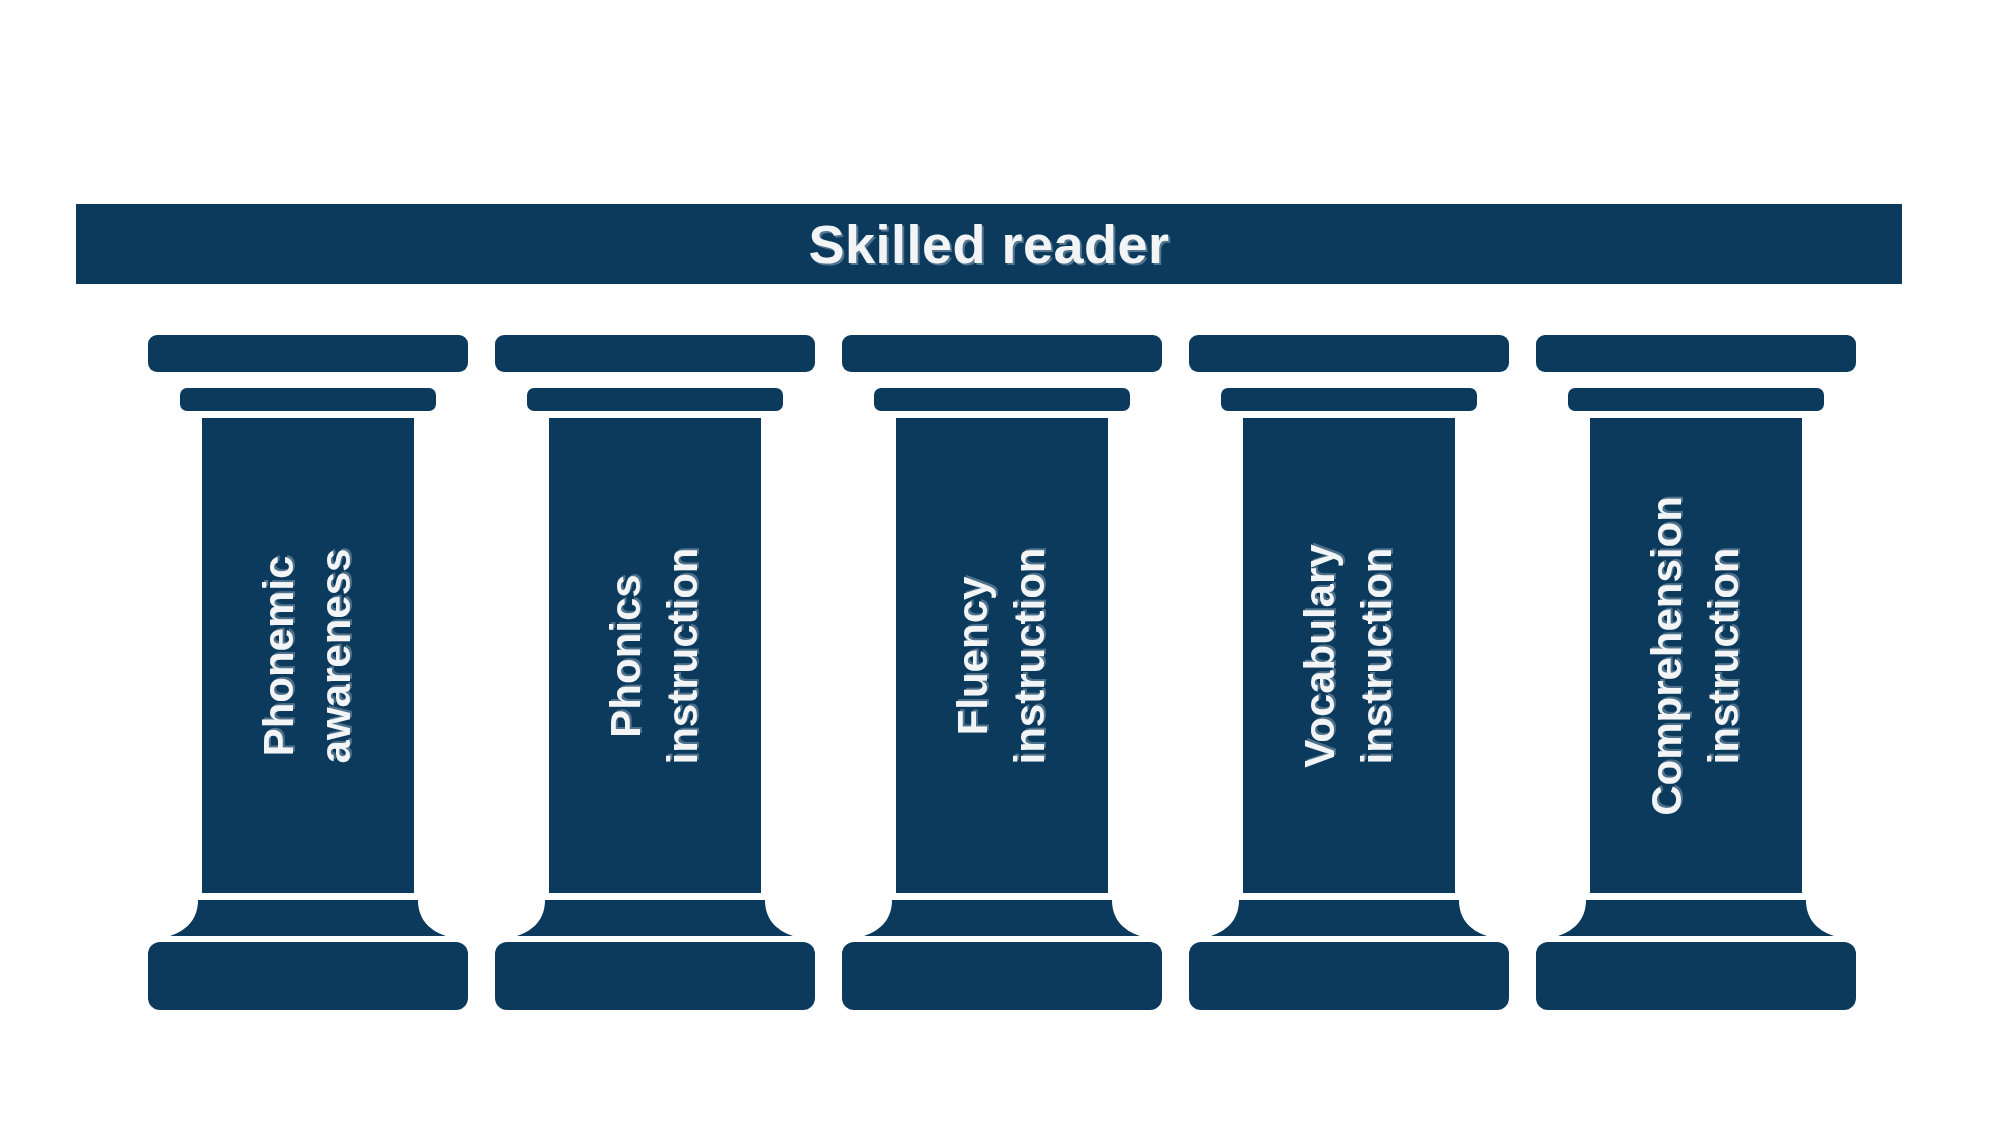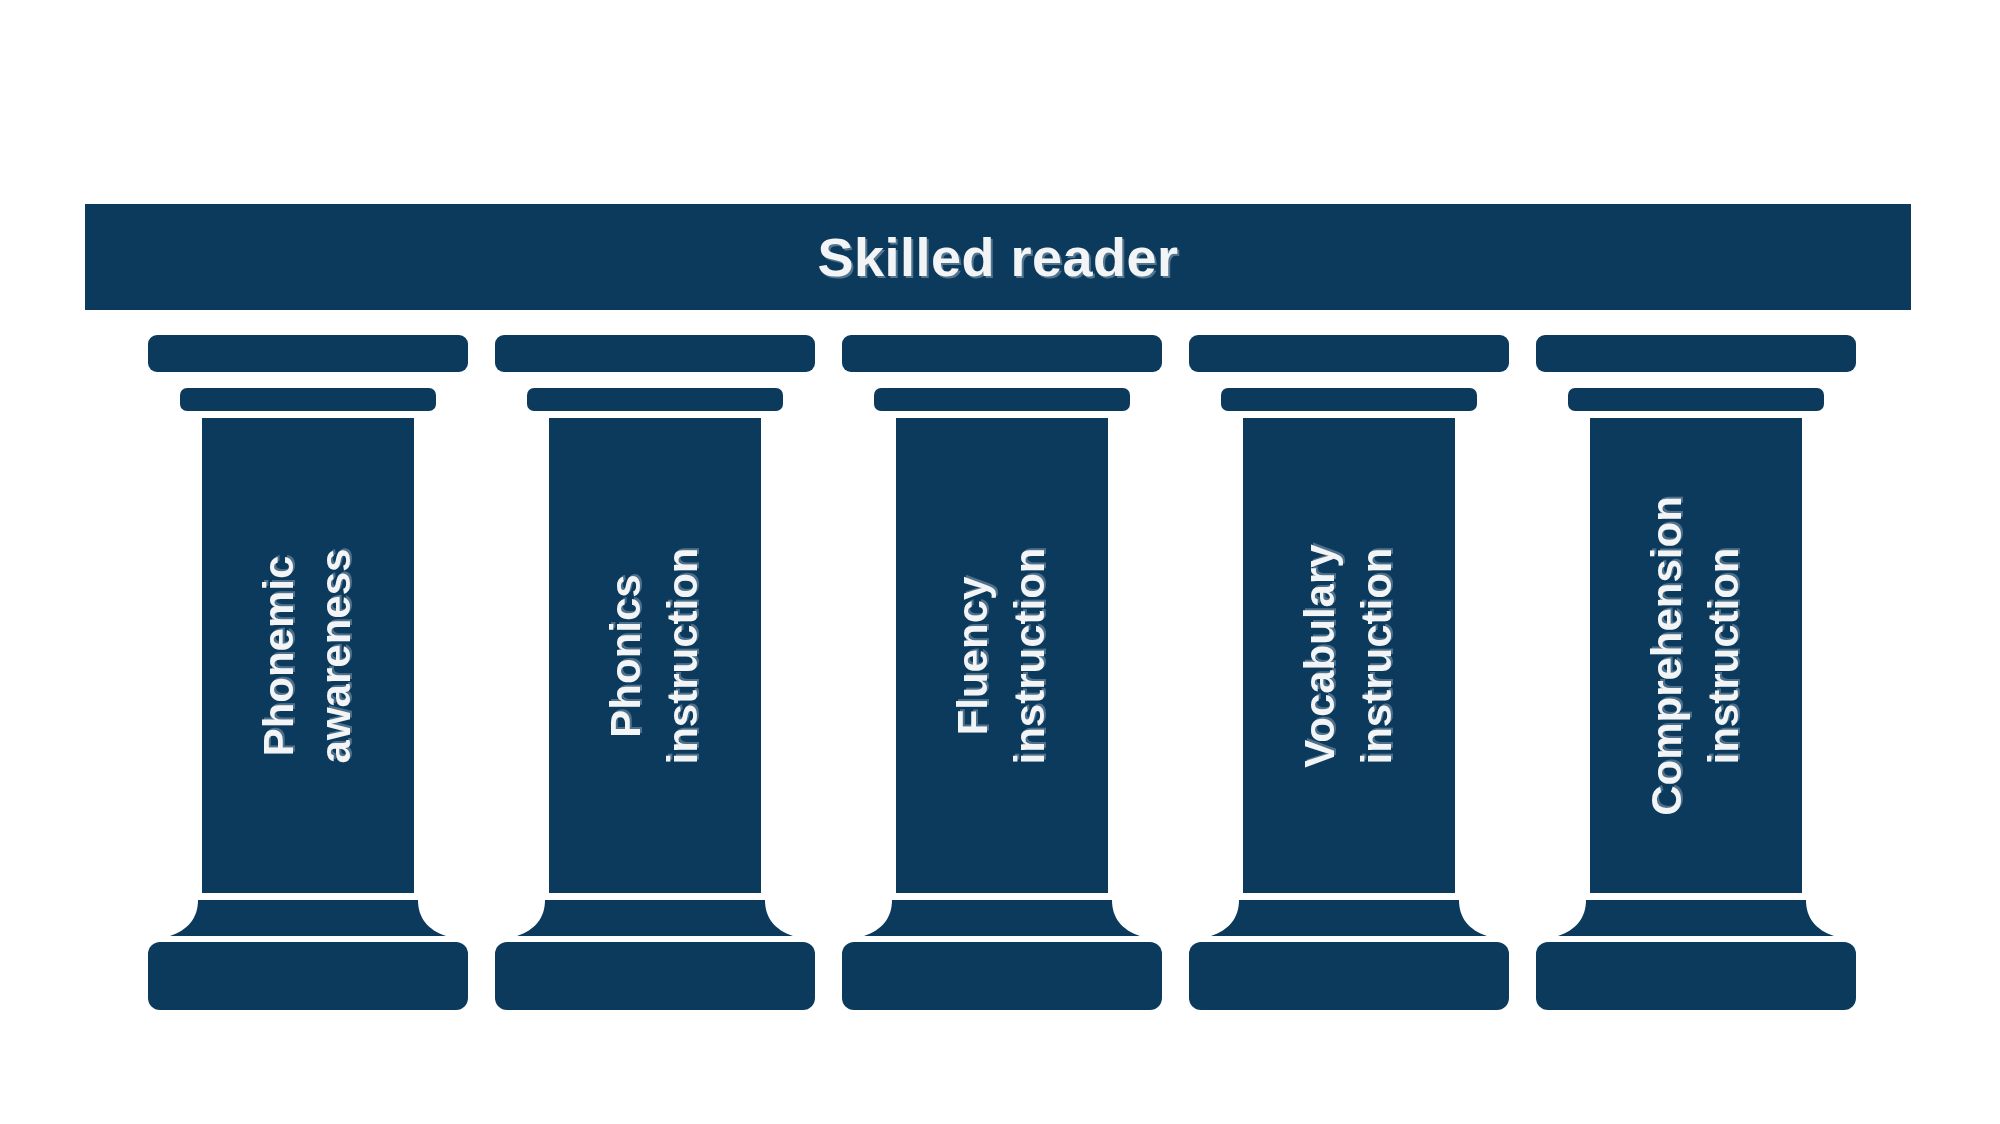--- a/index.html
+++ b/index.html
@@ -17,24 +17,24 @@
   #stage {
     position: relative;
     width: 2000px;
     height: 1124px;
     background: #ffffff;
   }
 
   
   #entablature {
     position: absolute;
-    left: 85px;
+    left: 76px;
     top: 204px;
     width: 1826px;
-    height: 106px;
+    height: 80px;
     background: var(--brand, #0b3a5d);
     display: flex;
     align-items: center;
     justify-content: center;
   }
   #entablature-label {
     color: #f2f4f6;
     font-size: 54px;
     font-weight: bold;
     letter-spacing: 0.5px;

